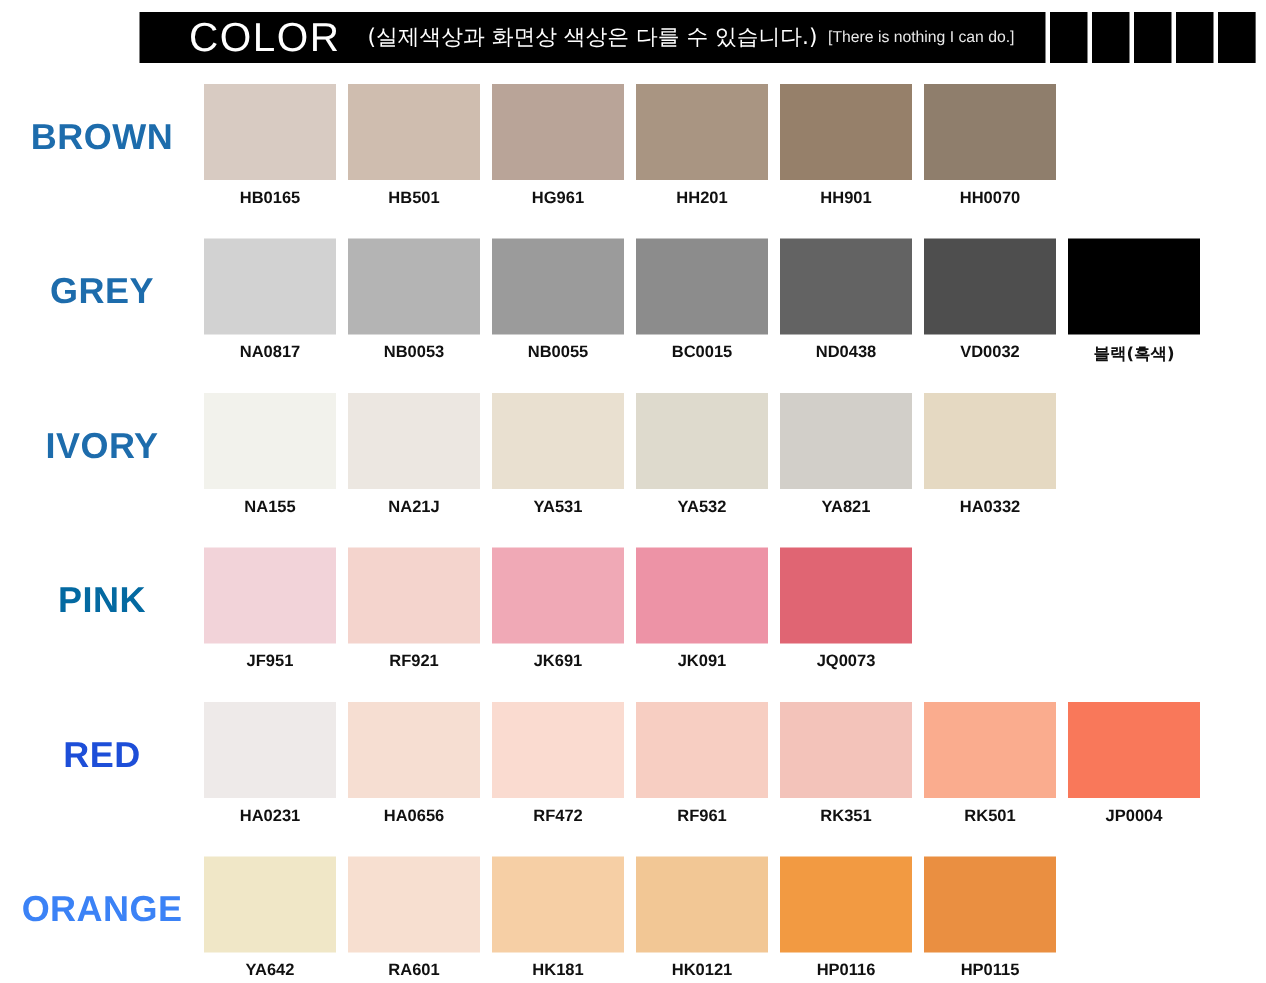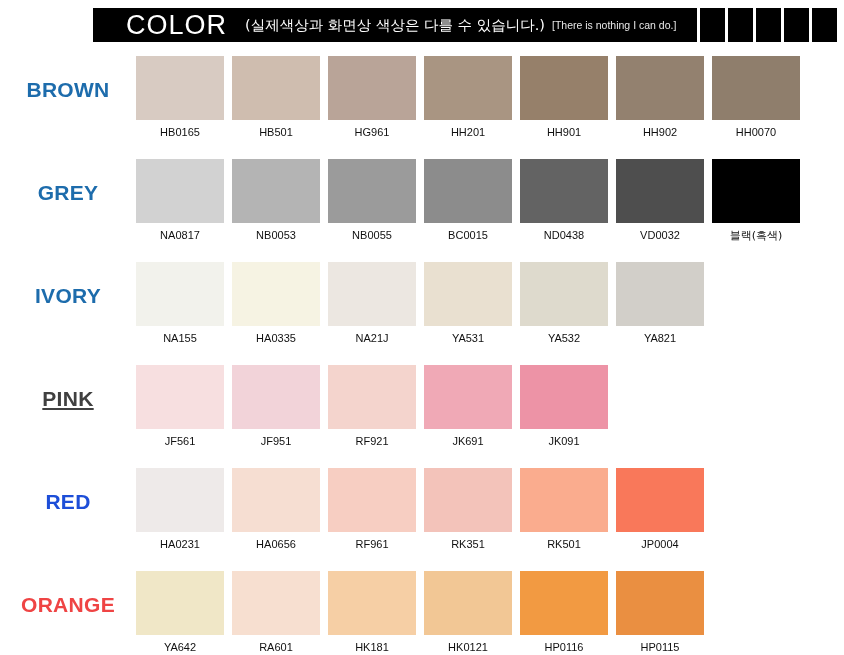--- a/index.html
+++ b/index.html
@@ -79,21 +79,21 @@
   .color-row {
     position: relative;
     height: 103px;
     display: flex;
     align-items: flex-start;
   }
   .row-label {
     width: 136px;
     flex: 0 0 136px;
     color: #1d6cac;
-    font-size: 21px;
+    font-size: 24px;
     font-weight: bold;
     letter-spacing: 0.3px;
     text-align: center;
     padding-top: 30px;
     box-sizing: border-box;
     font-family: "Liberation Sans", sans-serif;
   }
   .swatch-strip {
     display: flex;
     gap: 8px;
@@ -106,21 +106,21 @@
     align-items: center;
   }
   .swatch-chip {
     width: 88px;
     height: 64px;
     box-sizing: border-box;
   }
   .swatch-label {
     margin-top: 7px;
     font-size: 11px;
-    font-weight: normal;
+    font-weight: bold;
     color: #101010;
     text-align: center;
     line-height: 1;
     white-space: nowrap;
     font-family: "Liberation Sans", sans-serif;
   }
   .swatch-label.kr {
     font-family: "DejaVu Sans", sans-serif;
     font-size: 11px;
   }
@@ -159,24 +159,20 @@
         </div>
         <div class="swatch-cell">
           <div class="swatch-chip" style="background: rgb(169, 149, 130);"></div>
           <div class="swatch-label">HH201</div>
         </div>
         <div class="swatch-cell">
           <div class="swatch-chip" style="background: rgb(150, 128, 106);"></div>
           <div class="swatch-label">HH901</div>
         </div>
         <div class="swatch-cell">
-          <div class="swatch-chip" style="background: rgb(147, 129, 111);"></div>
-          <div class="swatch-label">HH902</div>
-        </div>
-        <div class="swatch-cell">
           <div class="swatch-chip" style="background: rgb(143, 126, 108);"></div>
           <div class="swatch-label">HH0070</div>
         </div>
       </div>
     </div>
     <div class="color-row">
       <div class="row-label" style="color: rgb(29, 108, 172);">GREY</div>
       <div class="swatch-strip">
         <div class="swatch-cell">
           <div class="swatch-chip" style="background: rgb(210, 210, 210);"></div>
@@ -209,97 +205,101 @@
       </div>
     </div>
     <div class="color-row">
       <div class="row-label" style="color: rgb(29, 108, 172);">IVORY</div>
       <div class="swatch-strip">
         <div class="swatch-cell">
           <div class="swatch-chip" style="background: rgb(242, 242, 236);"></div>
           <div class="swatch-label">NA155</div>
         </div>
         <div class="swatch-cell">
-          <div class="swatch-chip" style="background: rgb(246, 243, 227);"></div>
-          <div class="swatch-label">HA0335</div>
-        </div>
-        <div class="swatch-cell">
           <div class="swatch-chip" style="background: rgb(236, 231, 225);"></div>
           <div class="swatch-label">NA21J</div>
         </div>
         <div class="swatch-cell">
           <div class="swatch-chip" style="background: rgb(233, 224, 208);"></div>
           <div class="swatch-label">YA531</div>
         </div>
         <div class="swatch-cell">
           <div class="swatch-chip" style="background: rgb(222, 218, 205);"></div>
           <div class="swatch-label">YA532</div>
         </div>
         <div class="swatch-cell">
           <div class="swatch-chip" style="background: rgb(210, 207, 201);"></div>
           <div class="swatch-label">YA821</div>
         </div>
-      </div>
-    </div>
-    <div class="color-row">
-      <div class="row-label" style="color: #404040; text-decoration: underline;">PINK</div>
-      <div class="swatch-strip">
-        <div class="swatch-cell">
-          <div class="swatch-chip" style="background: rgb(247, 223, 224);"></div>
-          <div class="swatch-label">JF561</div>
-        </div>
+        <div class="swatch-cell">
+          <div class="swatch-chip" style="background: rgb(229, 217, 194);"></div>
+          <div class="swatch-label">HA0332</div>
+        </div>
+      </div>
+    </div>
+    <div class="color-row">
+      <div class="row-label" style="color: #0369a1;">PINK</div>
+      <div class="swatch-strip">
         <div class="swatch-cell">
           <div class="swatch-chip" style="background: rgb(242, 211, 217);"></div>
           <div class="swatch-label">JF951</div>
         </div>
         <div class="swatch-cell">
           <div class="swatch-chip" style="background: rgb(244, 212, 205);"></div>
           <div class="swatch-label">RF921</div>
         </div>
         <div class="swatch-cell">
           <div class="swatch-chip" style="background: rgb(240, 169, 182);"></div>
           <div class="swatch-label">JK691</div>
         </div>
         <div class="swatch-cell">
           <div class="swatch-chip" style="background: rgb(237, 147, 166);"></div>
           <div class="swatch-label">JK091</div>
         </div>
+        <div class="swatch-cell">
+          <div class="swatch-chip" style="background: rgb(224, 101, 115);"></div>
+          <div class="swatch-label">JQ0073</div>
+        </div>
       </div>
     </div>
     <div class="color-row">
       <div class="row-label" style="color: #1d4ed8;">RED</div>
       <div class="swatch-strip">
         <div class="swatch-cell">
           <div class="swatch-chip" style="background: rgb(238, 234, 233);"></div>
           <div class="swatch-label">HA0231</div>
         </div>
         <div class="swatch-cell">
           <div class="swatch-chip" style="background: rgb(246, 222, 210);"></div>
           <div class="swatch-label">HA0656</div>
         </div>
         <div class="swatch-cell">
+          <div class="swatch-chip" style="background: rgb(250, 219, 208);"></div>
+          <div class="swatch-label">RF472</div>
+        </div>
+        <div class="swatch-cell">
           <div class="swatch-chip" style="background: rgb(247, 206, 194);"></div>
           <div class="swatch-label">RF961</div>
         </div>
         <div class="swatch-cell">
           <div class="swatch-chip" style="background: rgb(243, 195, 186);"></div>
           <div class="swatch-label">RK351</div>
         </div>
         <div class="swatch-cell">
           <div class="swatch-chip" style="background: rgb(250, 172, 142);"></div>
           <div class="swatch-label">RK501</div>
         </div>
         <div class="swatch-cell">
           <div class="swatch-chip" style="background: rgb(249, 120, 90);"></div>
           <div class="swatch-label">JP0004</div>
         </div>
       </div>
     </div>
     <div class="color-row">
-      <div class="row-label" style="color: #ef4444;">ORANGE</div>
+      <div class="row-label" style="color: #3b82f6;">ORANGE</div>
       <div class="swatch-strip">
         <div class="swatch-cell">
           <div class="swatch-chip" style="background: rgb(240, 231, 199);"></div>
           <div class="swatch-label">YA642</div>
         </div>
         <div class="swatch-cell">
           <div class="swatch-chip" style="background: rgb(247, 223, 208);"></div>
           <div class="swatch-label">RA601</div>
         </div>
         <div class="swatch-cell">

